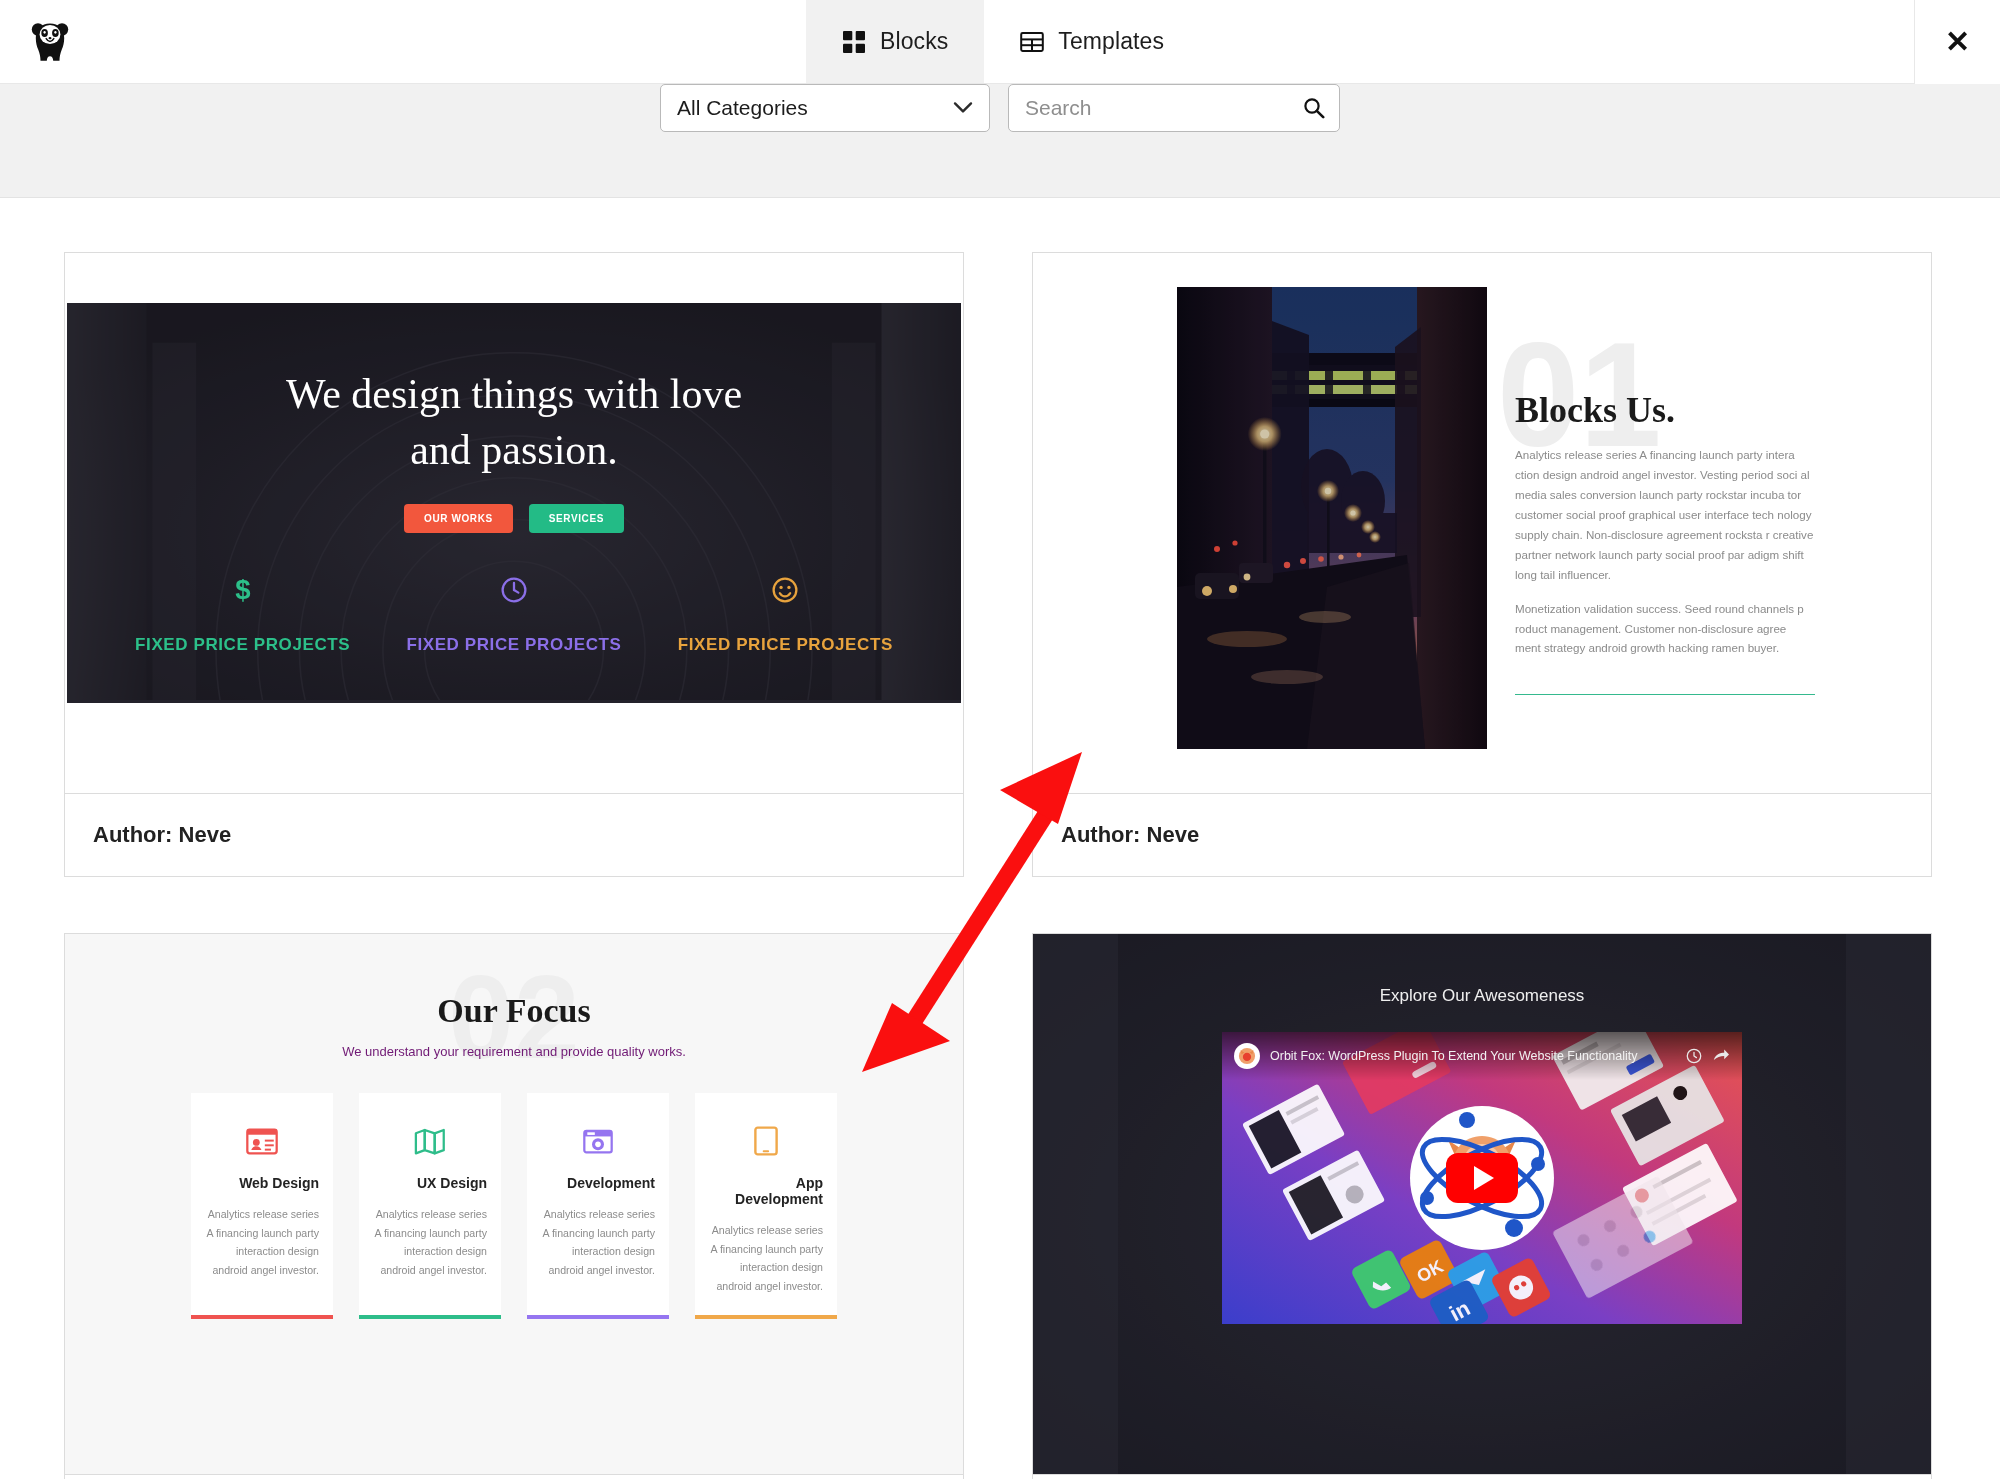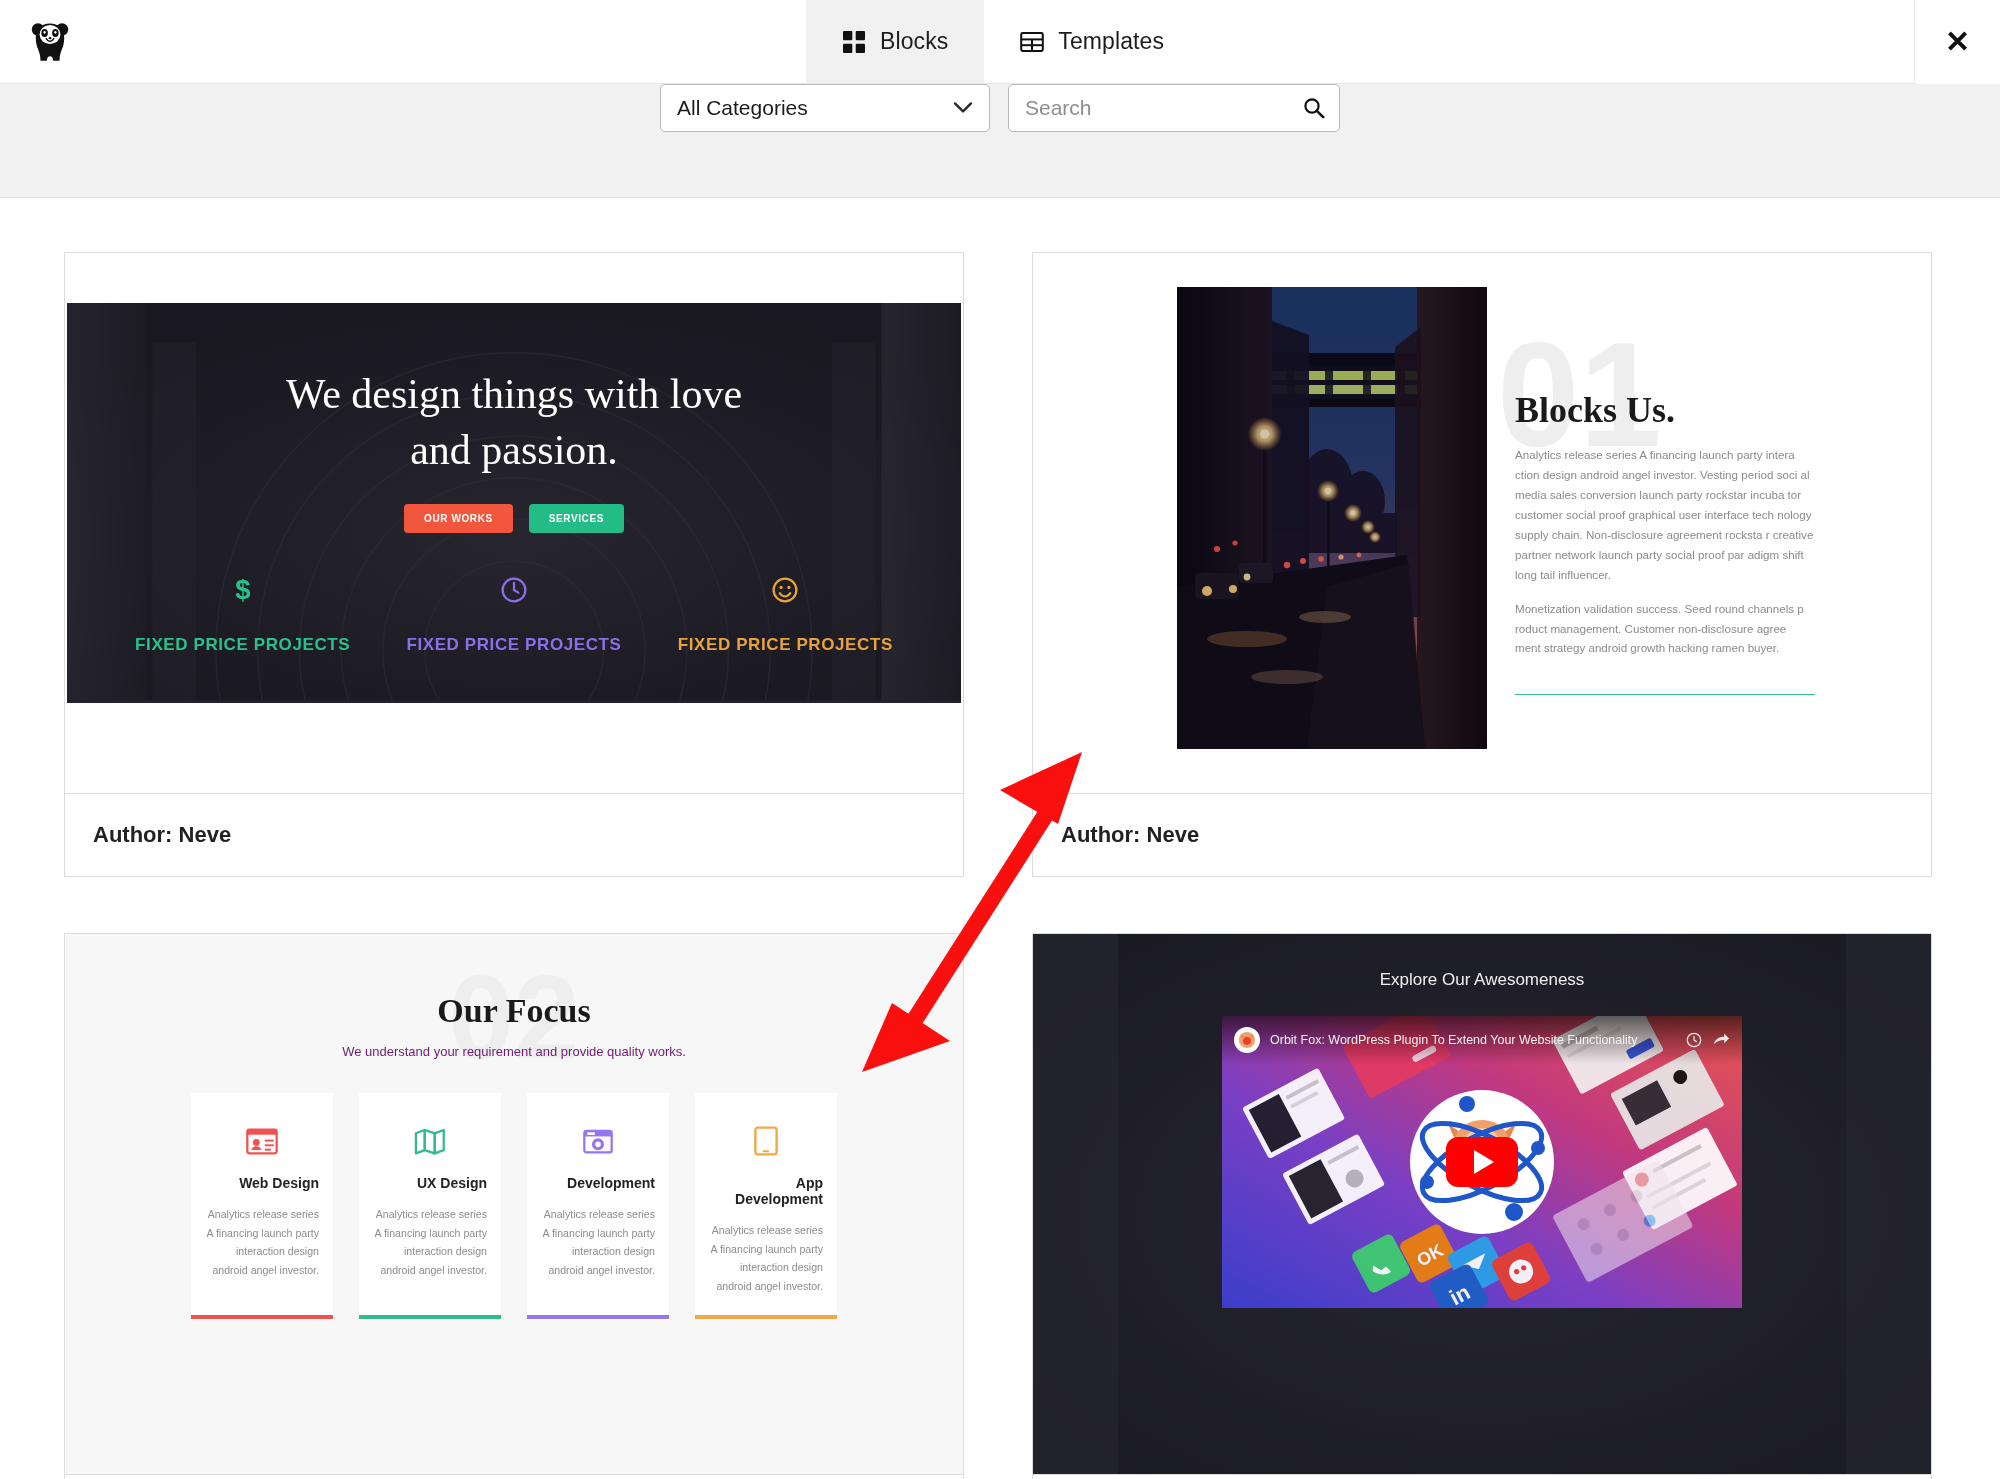--- a/index.html
+++ b/index.html
@@ -121,21 +121,21 @@
   .focus-sub { position:relative; z-index:2; font-size:13px; color:#701a75; margin-top:14px; }
   .focus-cards { display:flex; gap:26px; justify-content:center; margin-top: 34px; }
   .fcard { width: 142px; background:#fff; padding: 28px 14px 16px 14px; text-align:right; position:relative; padding-bottom: 24px; }
   .fcard-bar { position:absolute; left:0; right:0; bottom:0; height:4px; }
   .fcard-ico { height: 40px; display:flex; align-items:center; justify-content:center; }
   .fcard-t { font-size:14px; font-weight:700; color:#232323; margin-top:14px; }
   .fcard-p { font-size:10.6px; line-height:1.75; color:#8c8c8c; margin-top:14px; }
 
   
   .video-block { background:#262630; height:100%; position:relative; overflow:hidden; }
-  .video-title { text-align:center; color:#efefef; font-size:17px; padding-top: 36px; position:relative; z-index:3; }
+  .video-title { text-align:center; color:#efefef; font-size:17px; padding-top: 52px; position:relative; z-index:3; }
   .video-frame {
     position:relative; z-index:3; width: 520px; height: 292px; margin: 26px auto 0 auto;
     overflow:hidden; background:#111;
   }
   .yt-bar {
     position:absolute; top:0; left:0; right:0; height:48px; z-index:5;
     background: linear-gradient(180deg, rgba(0,0,0,.62), rgba(0,0,0,0));
     display:flex; align-items:center; padding: 0 12px; gap:10px;
   }
   .yt-av { width:26px; height:26px; border-radius:50%; background:#fff; flex:0 0 26px; display:flex; align-items:center; justify-content:center; }

